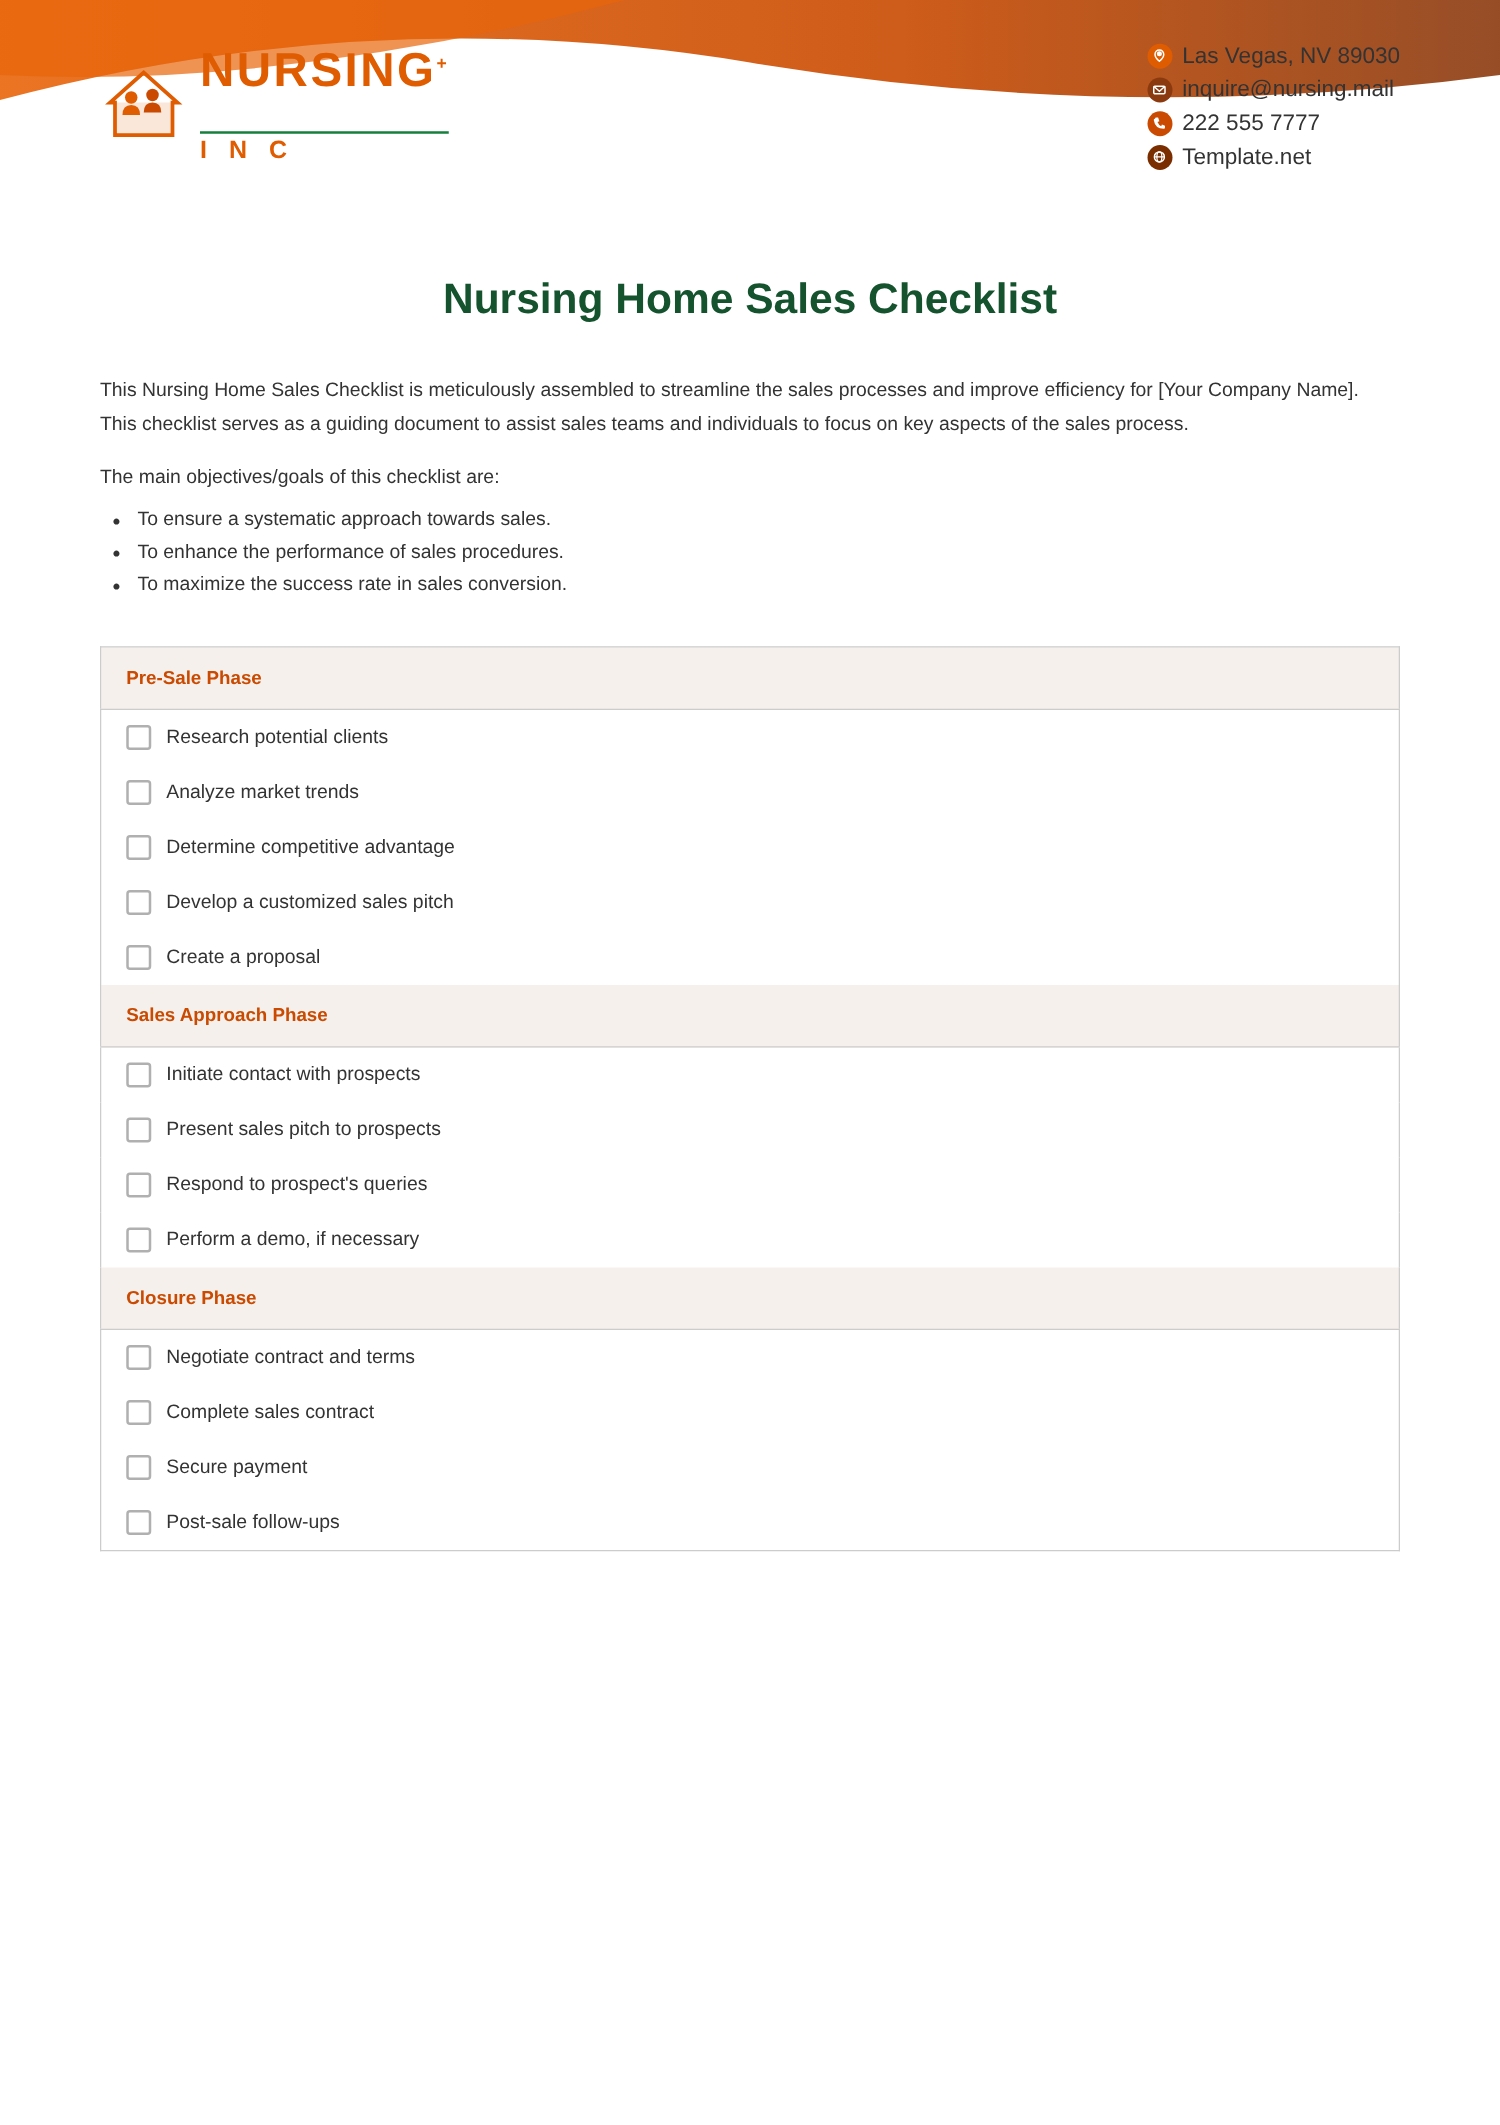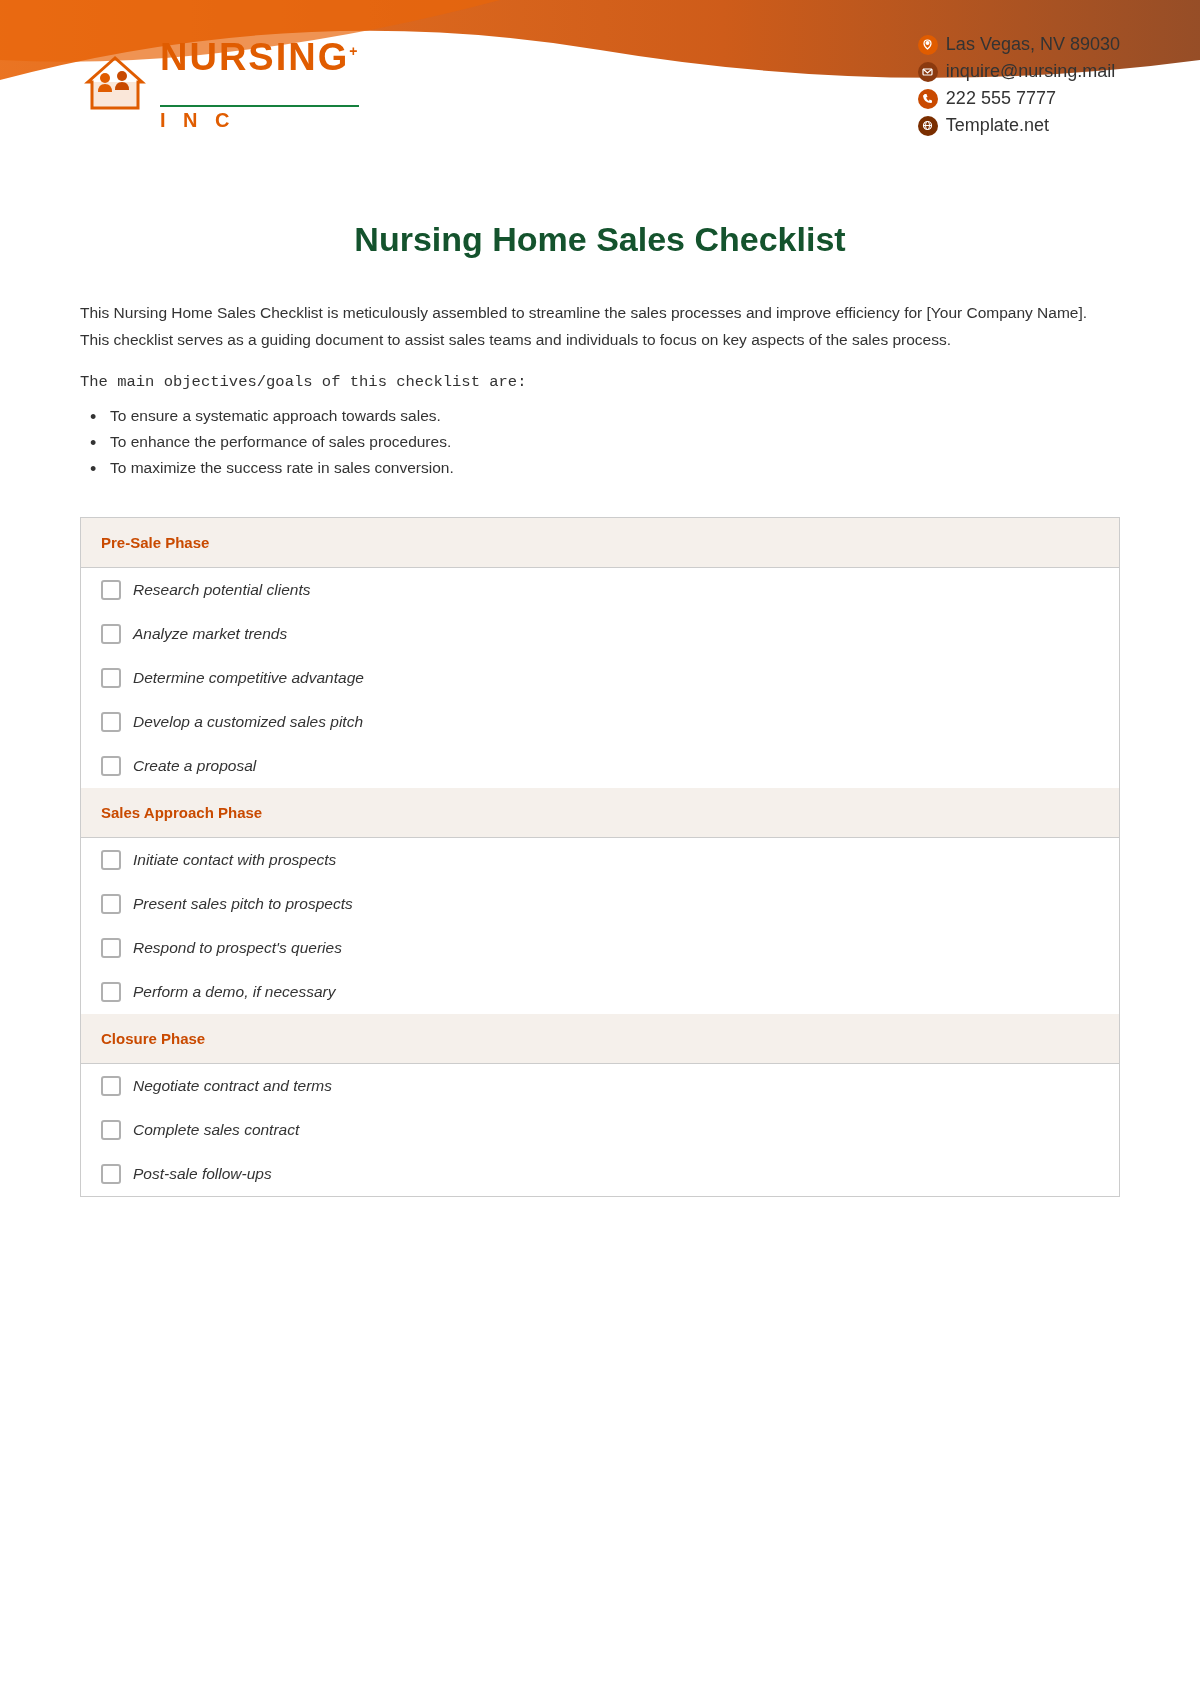--- a/index.html
+++ b/index.html
@@ -137,21 +137,20 @@
       font-size: 15.5px;
       line-height: 1.75;
       color: #333;
       margin-bottom: 20px;
     }
 
     .objectives-heading {
       font-size: 15.5px;
       color: #333;
       margin-bottom: 16px;
-      font-family: Liberation Mono, monospace;
     }
 
     .objectives-list {
       list-style: none;
       margin-bottom: 40px;
       padding-left: 10px;
     }
 
     .objectives-list li {
       font-size: 15.5px;
@@ -187,21 +186,20 @@
     }
 
     .checklist-item {
       display: flex;
       align-items: center;
       gap: 12px;
       padding: 12px 20px;
       border-bottom: 1px solid #e8e8e8;
       font-size: 15.5px;
       color: #333;
-      font-style: italic;
     }
 
     .checklist-item:last-child {
       border-bottom: none;
     }
 
     .check-box {
       width: 20px;
       height: 20px;
       border: 2px solid #b0b0b0;
@@ -405,20 +403,28 @@
             <div class="checklist-item">
               <div class="check-box"></div>
               <span>Complete sales contract</span>
             </div>
           </td>
         </tr>
         <tr>
           <td>
             <div class="checklist-item">
               <div class="check-box"></div>
+              <span>Secure payment</span>
+            </div>
+          </td>
+        </tr>
+        <tr>
+          <td>
+            <div class="checklist-item">
+              <div class="check-box"></div>
               <span>Post-sale follow-ups</span>
             </div>
           </td>
         </tr>
       </tbody>
   </table>
 
 </div>
 
 </body></html>

